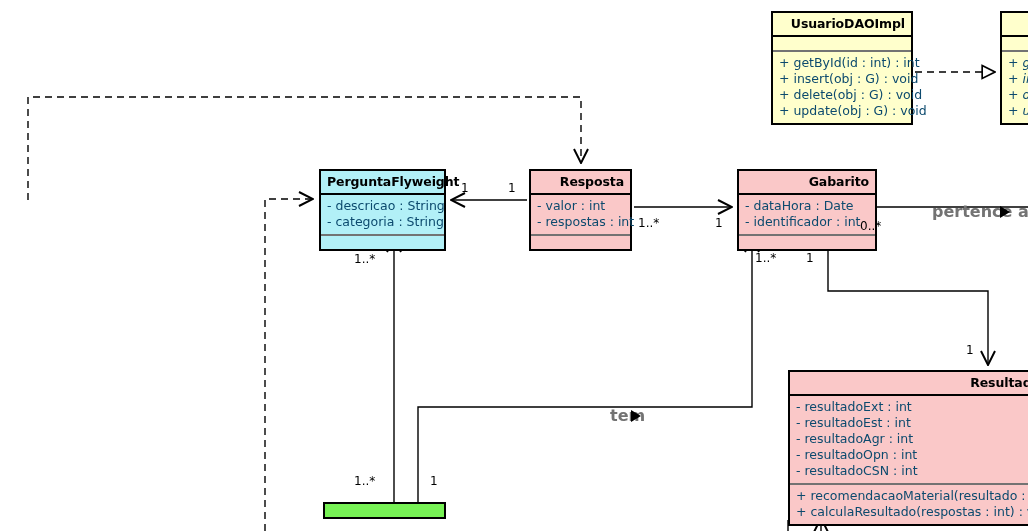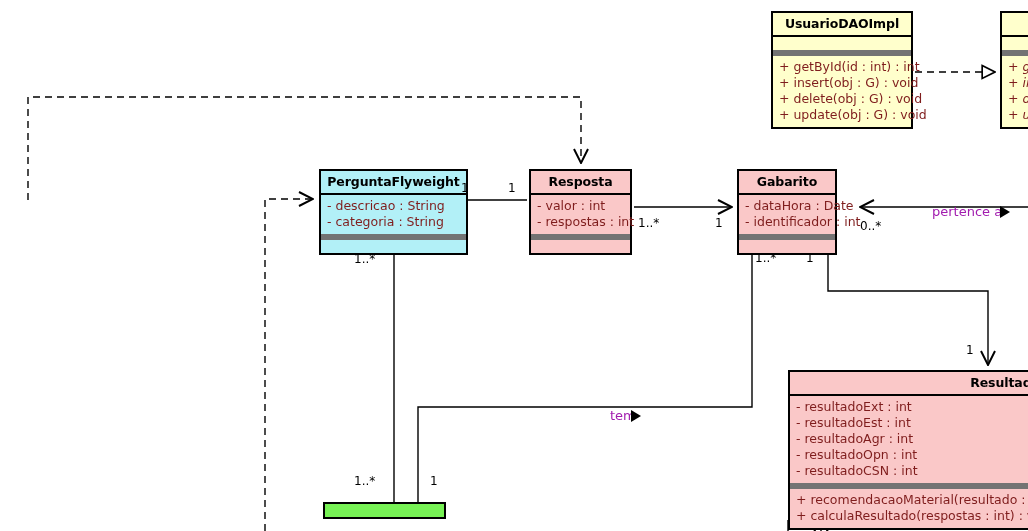--- a/index.html
+++ b/index.html
@@ -25,65 +25,66 @@
     height: 531px;
     pointer-events: none;
   }
   .uml-class {
     position: absolute;
     box-sizing: border-box;
     border: 2px solid #000000;
     background: #ffffcc;
   }
   .uml-title {
-    text-align: center;
+    text-align: right;
     font-weight: bold;
     font-size: 12.5px;
     color: #000000;
     padding: 3px 6px 4px 6px;
     border-bottom: 2px solid #000000;
     white-space: nowrap;
     letter-spacing: -0.1px;
   }
   .uml-title.right-align {
     text-align: right;
   }
   .uml-section {
     padding: 3px 6px 4px 6px;
-    border-bottom: 6px solid #737373;
+    border-bottom: 2px solid #737373;
   }
   .uml-section:last-child {
     border-bottom: none;
   }
   .uml-section.empty {
     height: 13px;
     padding: 0;
   }
   .uml-row {
     font-size: 12.5px;
     line-height: 16px;
-    color: #7f1d1d;
+    color: #0c4a6e;
     white-space: nowrap;
   }
   .uml-row.italic {
     font-style: italic;
   }
   .mult {
     position: absolute;
     font-size: 12px;
     color: #000000;
     white-space: nowrap;
     line-height: 13px;
   }
   .assoc-name {
     position: absolute;
-    font-size: 13px;
-    color: #a21caf;
+    font-size: 16px;
+    color: #737373;
     white-space: nowrap;
     line-height: 14px;
+    font-weight: bold;
   }
   .solid-tri {
     position: absolute;
     width: 0;
     height: 0;
     border-left: 10px solid #000000;
     border-top: 6px solid transparent;
     border-bottom: 6px solid transparent;
   }
 </style>
@@ -163,39 +164,39 @@
     <div class="uml-title">C</div>
     <div class="uml-section empty"></div>
     <div class="uml-section">
       <div class="uml-row italic">+ g</div>
       <div class="uml-row italic">+ in</div>
       <div class="uml-row italic">+ d</div>
       <div class="uml-row italic">+ u</div>
     </div>
   </div>
 
-  <div class="uml-class" style="left:319px; top:169px; width:149px; background:#b2f0f7;">
+  <div class="uml-class" style="left:319px; top:169px; width:127px; background:#b2f0f7;">
     <div class="uml-title">PerguntaFlyweight</div>
     <div class="uml-section">
       <div class="uml-row">- descricao : String</div>
       <div class="uml-row">- categoria : String</div>
     </div>
     <div class="uml-section empty"></div>
   </div>
 
   <div class="uml-class" style="left:529px; top:169px; width:103px; background:#fac8c8;">
     <div class="uml-title">Resposta</div>
     <div class="uml-section">
       <div class="uml-row">- valor : int</div>
       <div class="uml-row">- respostas : int</div>
     </div>
     <div class="uml-section empty"></div>
   </div>
 
-  <div class="uml-class" style="left:737px; top:169px; width:100px; background:#fac8c8;">
+  <div class="uml-class" style="left:737px; top:169px; width:140px; background:#fac8c8;">
     <div class="uml-title">Gabarito</div>
     <div class="uml-section">
       <div class="uml-row">- dataHora : Date</div>
       <div class="uml-row">- identificador : int</div>
     </div>
     <div class="uml-section empty"></div>
   </div>
 
   <div class="uml-class" style="left:788px; top:370px; width:260px; background:#fac8c8;">
     <div class="uml-title right-align">Resultado</div>

